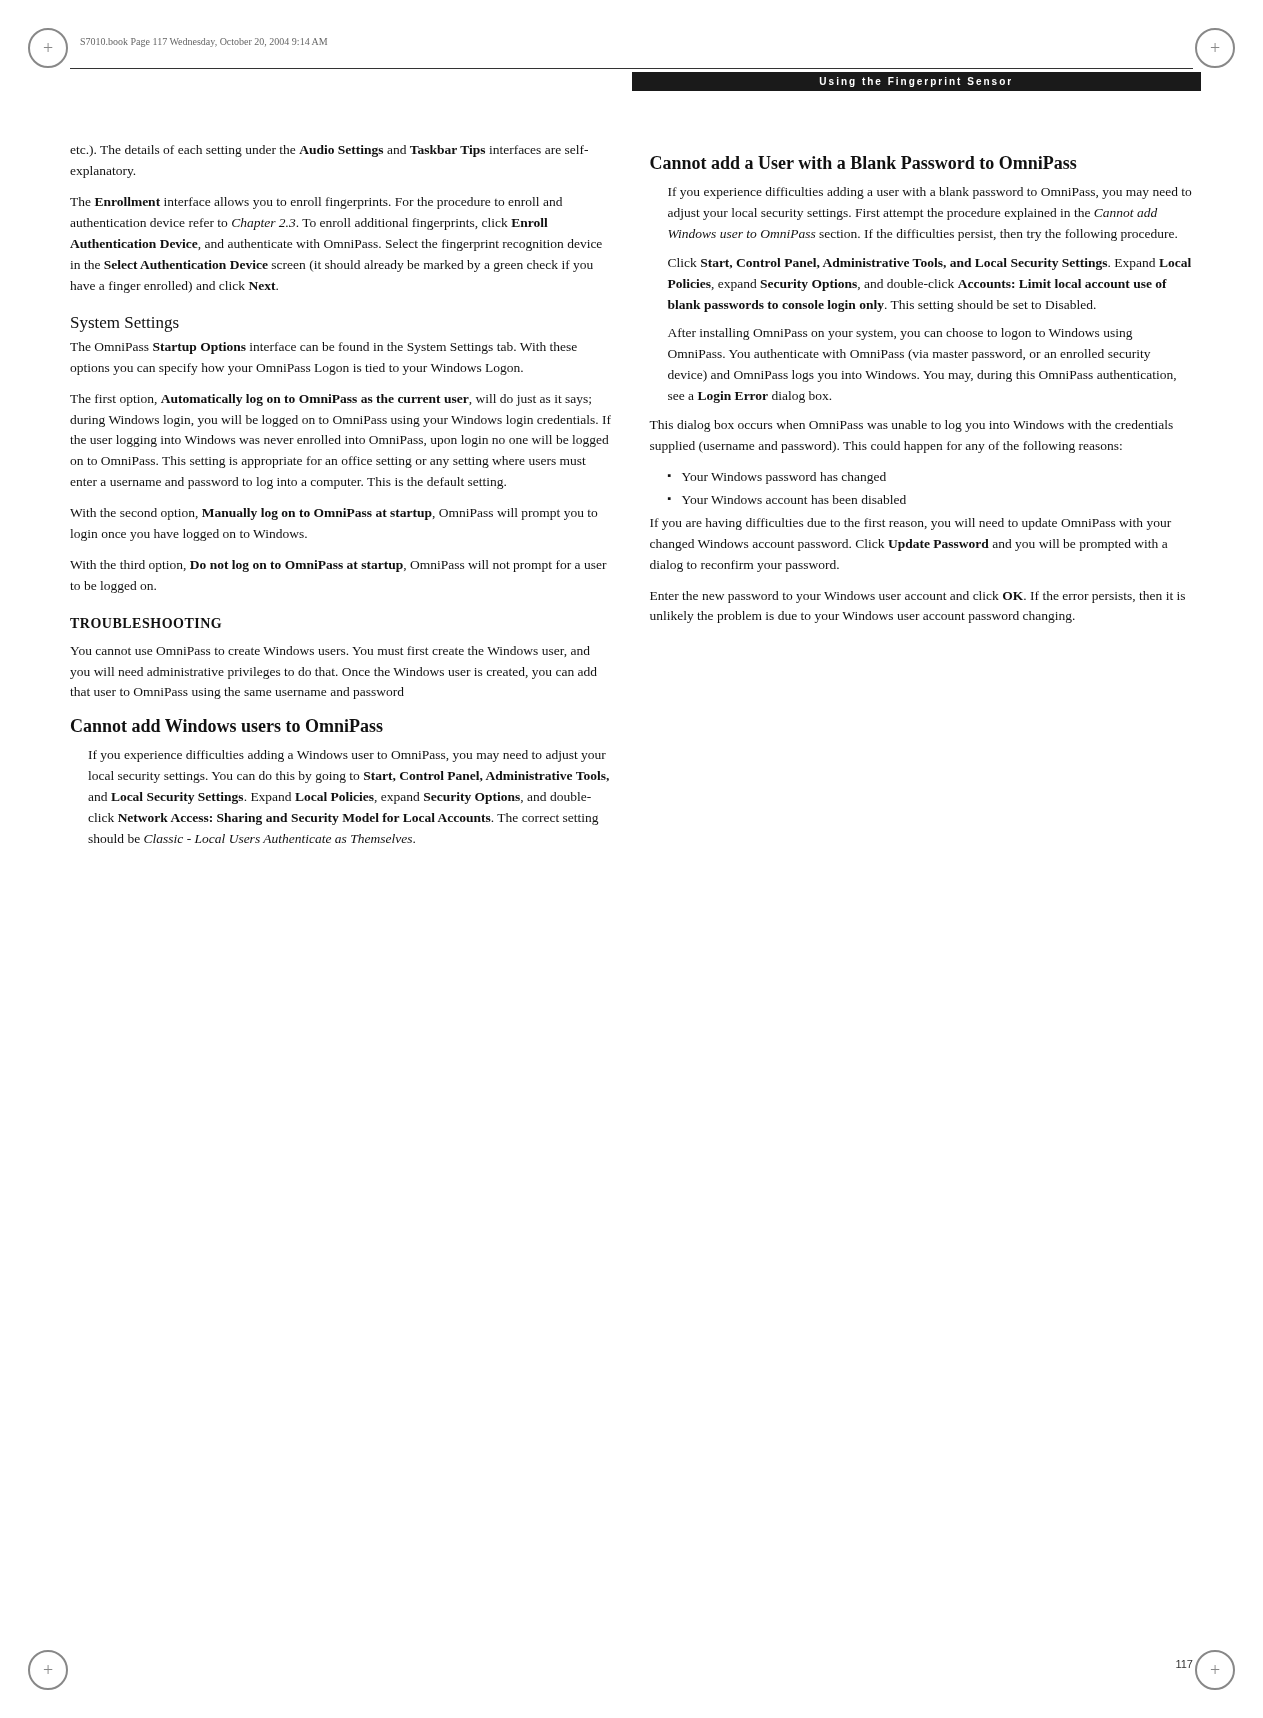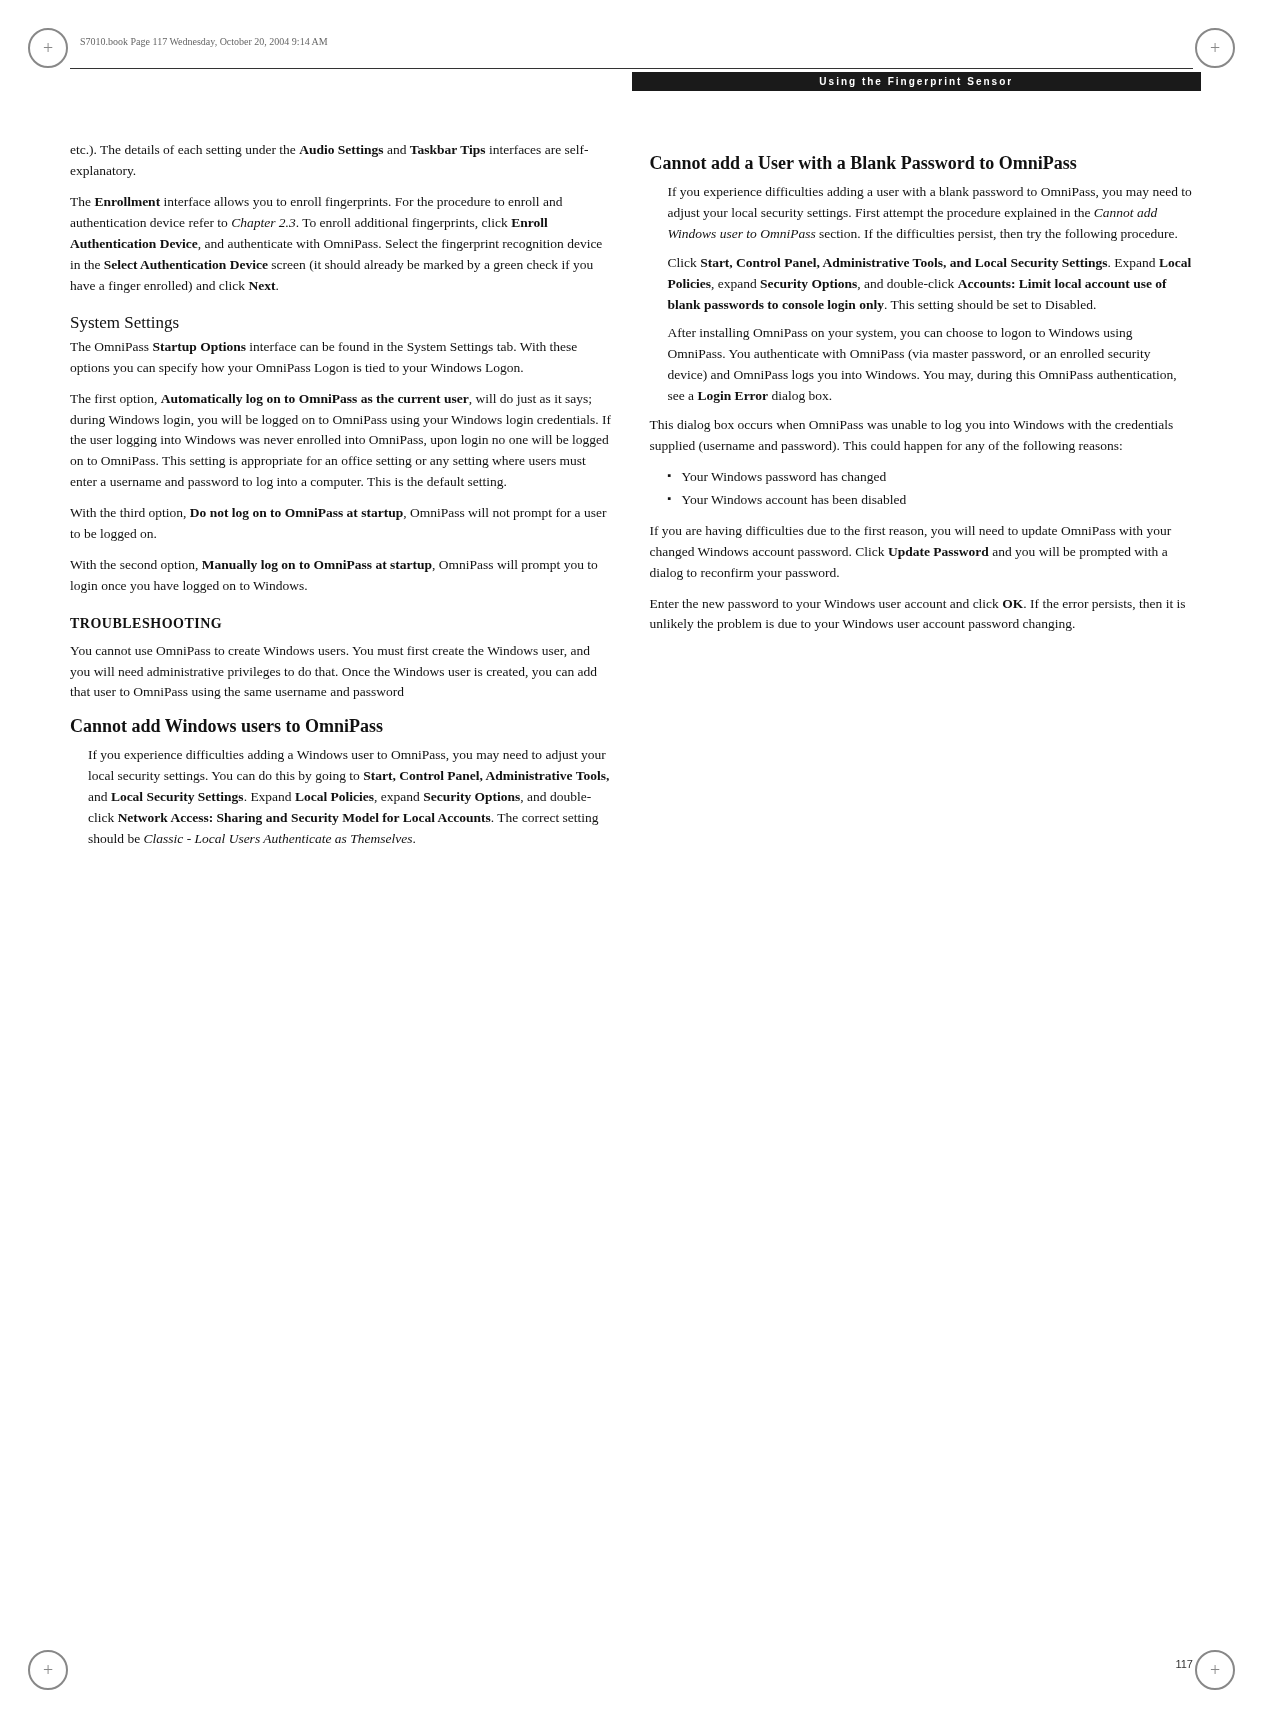--- a/index.html
+++ b/index.html
@@ -126,21 +126,21 @@
       padding-left: 18px;
       margin-bottom: 8px;
     }
 
     b, strong { font-weight: bold; }
     em, i { font-style: italic; }
 
     .bullet-list {
       list-style: none;
       padding-left: 18px;
-      margin-bottom: 10px;
+      margin-bottom: 2px;
     }
     .bullet-list li {
       position: relative;
       padding-left: 14px;
       margin-bottom: 2px;
     }
     .bullet-list li::before {
       content: '▪';
       position: absolute;
       left: 0;
@@ -183,23 +183,23 @@
       <p>etc.). The details of each setting under the <strong>Audio Settings</strong> and <strong>Taskbar Tips</strong> interfaces are self-explanatory.</p>
 
       <p>The <strong>Enrollment</strong> interface allows you to enroll fingerprints. For the procedure to enroll and authentication device refer to <em>Chapter 2.3</em>. To enroll additional fingerprints, click <strong>Enroll Authentication Device</strong>, and authenticate with OmniPass. Select the fingerprint recognition device in the <strong>Select Authentication Device</strong> screen (it should already be marked by a green check if you have a finger enrolled) and click <strong>Next</strong>.</p>
 
       <div class="section-title">System Settings</div>
 
       <p>The OmniPass <strong>Startup Options</strong> interface can be found in the System Settings tab. With these options you can specify how your OmniPass Logon is tied to your Windows Logon.</p>
 
       <p>The first option, <strong>Automatically log on to OmniPass as the current user</strong>, will do just as it says; during Windows login, you will be logged on to OmniPass using your Windows login credentials. If the user logging into Windows was never enrolled into OmniPass, upon login no one will be logged on to OmniPass. This setting is appropriate for an office setting or any setting where users must enter a username and password to log into a computer. This is the default setting.</p>
 
+      <p>With the second option, <strong>Manually log on to OmniPass at startup</strong>, OmniPass will prompt you to login once you have logged on to Windows.</p>
+
       <p>With the third option, <strong>Do not log on to OmniPass at startup</strong>, OmniPass will not prompt for a user to be logged on.</p>
-
-      <p>With the second option, <strong>Manually log on to OmniPass at startup</strong>, OmniPass will prompt you to login once you have logged on to Windows.</p>
 
 
       <div class="troubleshoot-title">TROUBLESHOOTING</div>
 
       <p>You cannot use OmniPass to create Windows users. You must first create the Windows user, and you will need administrative privileges to do that. Once the Windows user is created, you can add that user to OmniPass using the same username and password</p>
 
       <div class="subsection-title">Cannot add Windows users to OmniPass</div>
 
       <p class="indented">If you experience difficulties adding a Windows user to OmniPass, you may need to adjust your local security settings. You can do this by going to <strong>Start, Control Panel, Administrative Tools,</strong> and <strong>Local Security Settings</strong>. Expand <strong>Local Policies</strong>, expand <strong>Security Options</strong>, and double-click <strong>Network Access: Sharing and Security Model for Local Accounts</strong>. The correct setting should be <em>Classic - Local Users Authenticate as Themselves</em>.</p>
 

